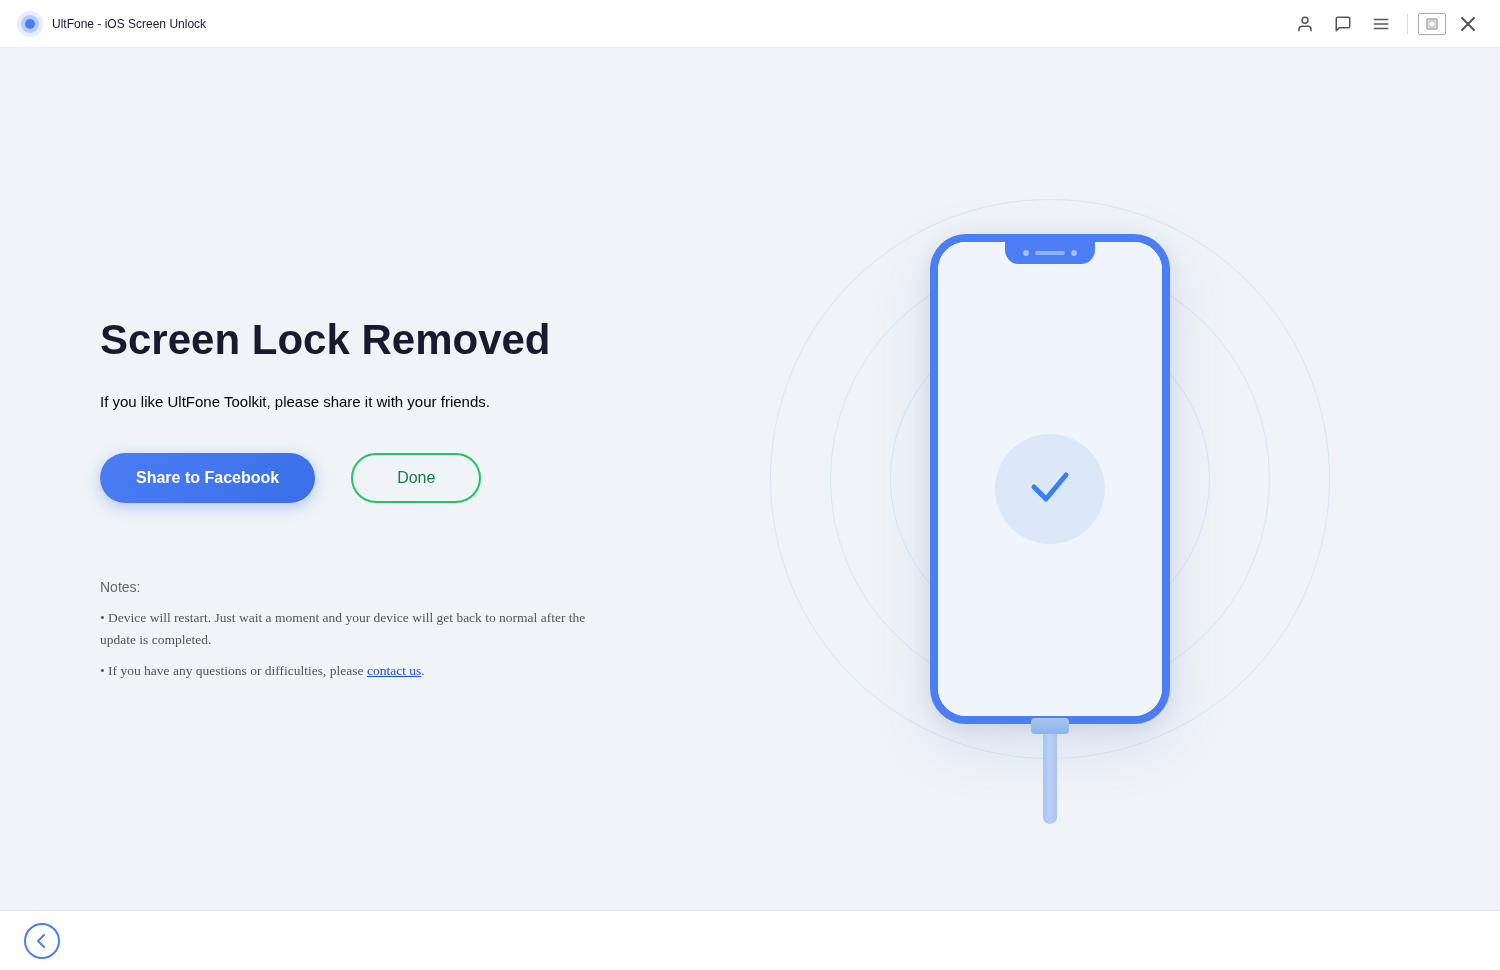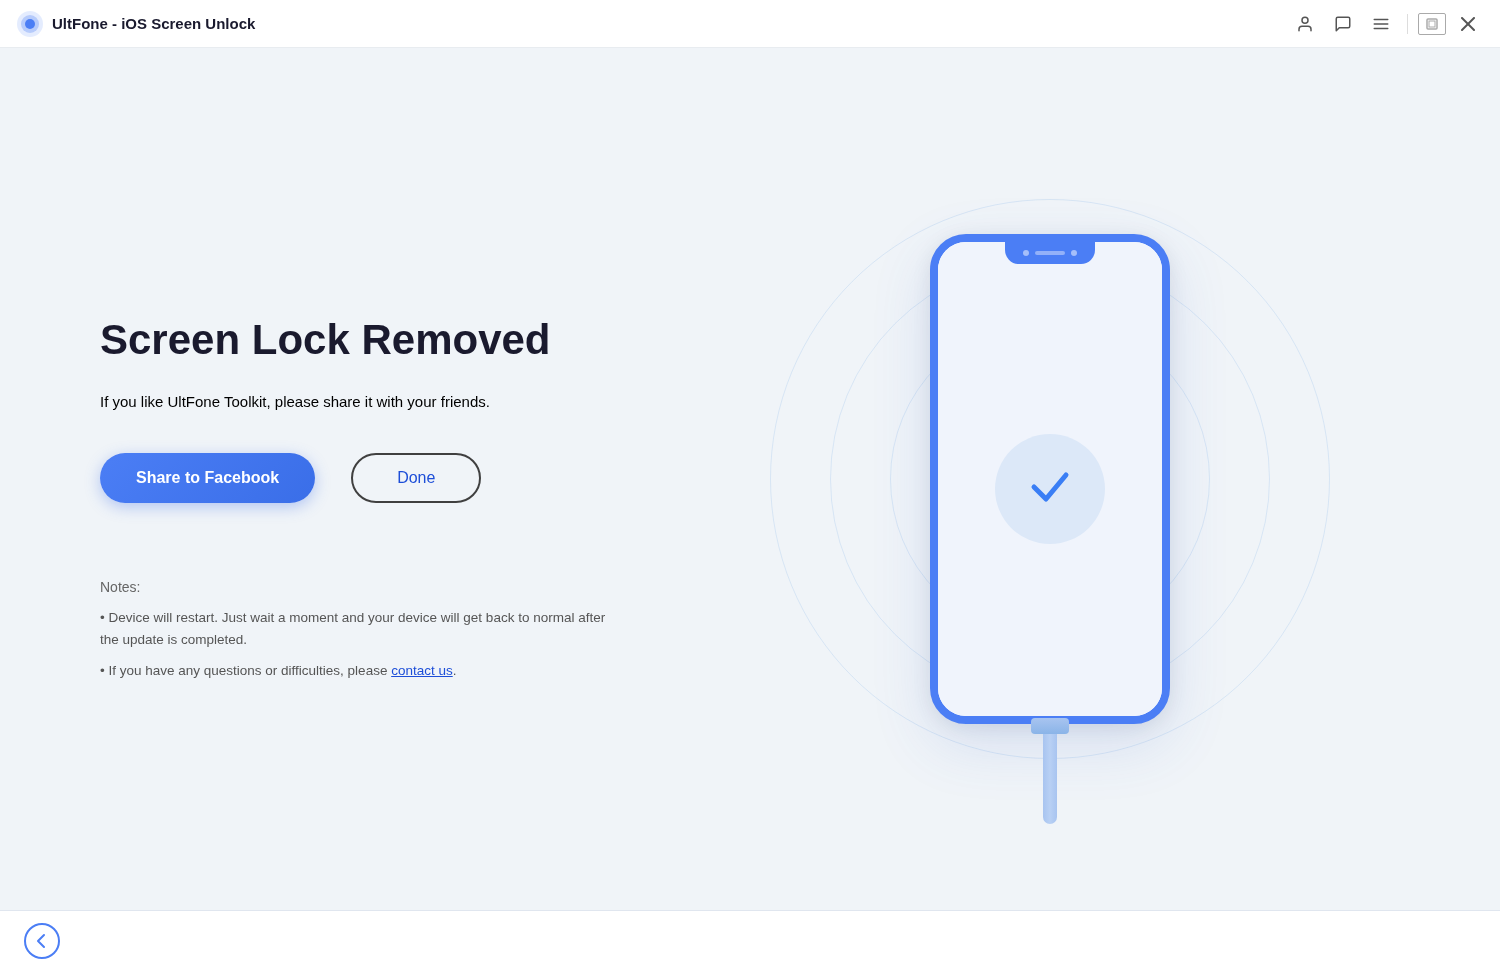--- a/index.html
+++ b/index.html
@@ -27,22 +27,22 @@
     .titlebar-left {
       display: flex;
       align-items: center;
       gap: 8px;
     }
     .app-logo {
       width: 28px;
       height: 28px;
     }
     .app-title {
-      font-size: 15px;
-      font-weight: 700;
+      font-size: 12px;
+      font-weight: 400;
       color: #1a1a2e;
     }
     .titlebar-right {
       display: flex;
       align-items: center;
       gap: 6px;
     }
     .titlebar-icon {
       width: 32px;
       height: 32px;
@@ -121,22 +121,22 @@
       padding: 16px 36px;
       font-size: 16px;
       font-weight: 600;
       cursor: pointer;
       white-space: nowrap;
       box-shadow: 0 4px 15px rgba(59, 110, 232, 0.35);
     }
 
     .btn-done {
       background: transparent;
-      color: #1d4ed8;
-      border: 2px solid #404040;
+      color: #15803d;
+      border: 2px solid #22c55e;
       border-radius: 28px;
       padding: 14px 44px;
       font-size: 16px;
       font-weight: 500;
       cursor: pointer;
       white-space: nowrap;
     }
 
     .notes-section {
       margin-top: 16px;
@@ -144,20 +144,21 @@
     .notes-title {
       font-size: 14px;
       color: #666;
       margin-bottom: 12px;
     }
     .note-item {
       font-size: 13.5px;
       color: #555;
       line-height: 1.6;
       margin-bottom: 10px;
+      font-family: Liberation Serif, serif;
     }
     .note-item a {
       color: #1d4ed8;
       text-decoration: underline;
     }
 
     
     .right-panel {
       flex: 1;
       display: flex;

